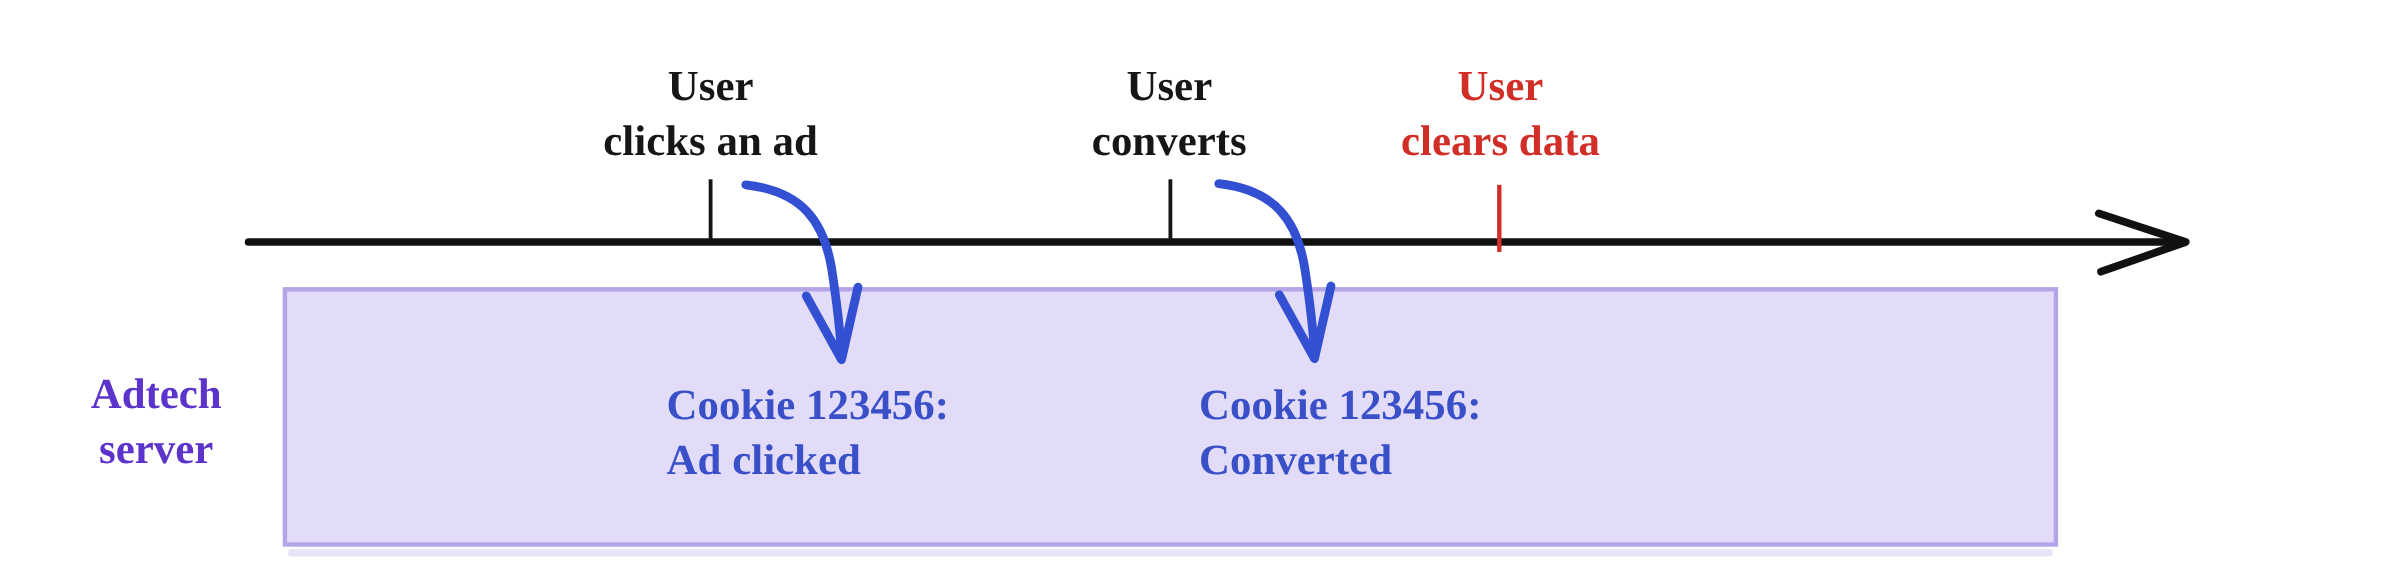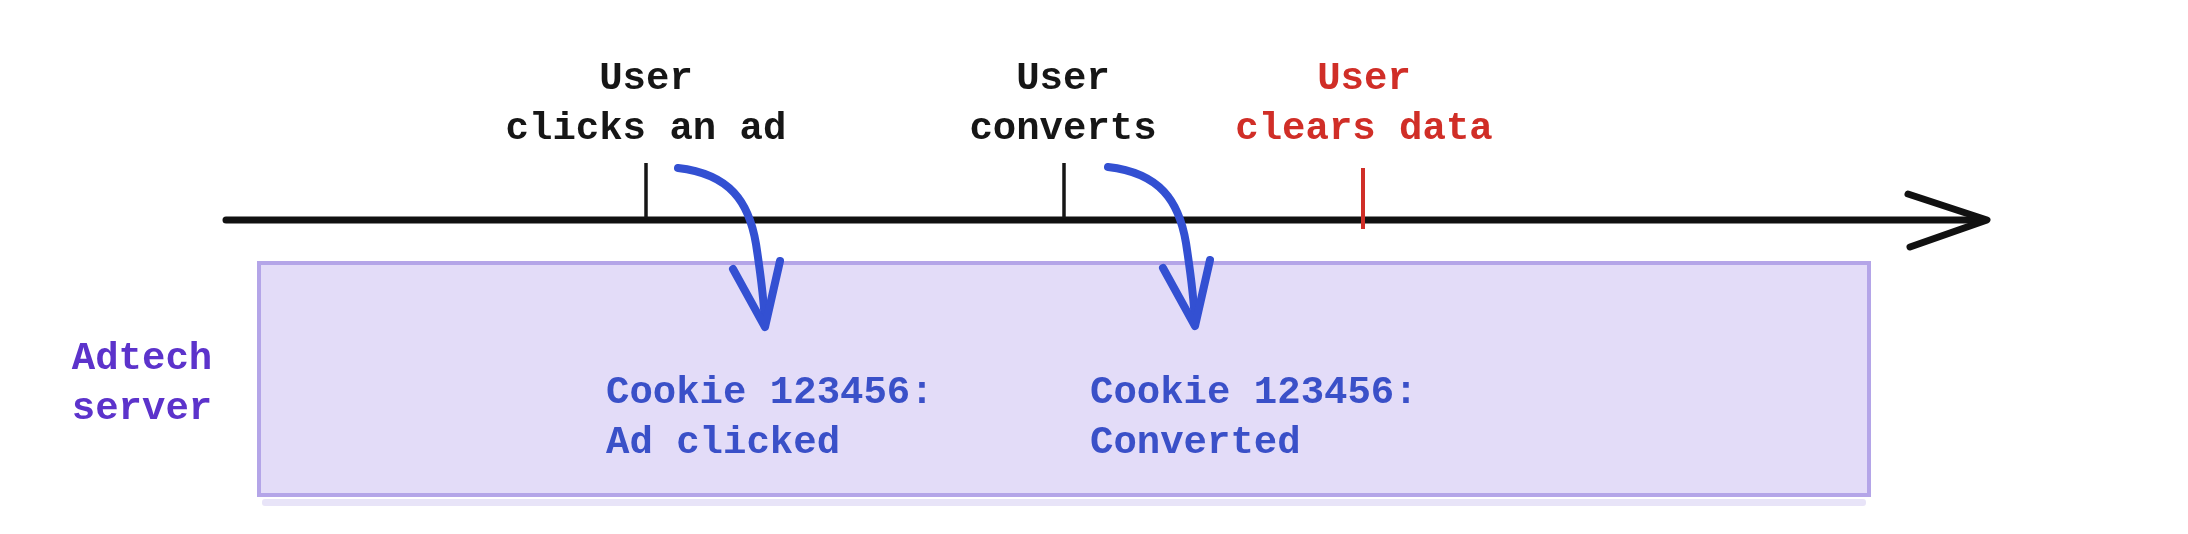--- a/index.html
+++ b/index.html
@@ -1,21 +1,21 @@
 <!DOCTYPE html>
 <html style="--ink: #161616; --axis: #111111; --alert: #d02e27; --server-label: #5c33cb; --record: #3a50c8; --arrow: #3350d2; --box-fill: #e3dcf8; --box-border: #b4a5e8;"><head>
 <meta charset="utf-8">
 <style>
   html,body{margin:0;padding:0;background:#ffffff;}
   .stage{
     position:relative;
     width:2188px;height:534px;
     background:#ffffff;
     overflow:hidden;
-    font-family:Liberation Mono, monospace;
+    font-family:Liberation Serif, serif;
     font-weight:700;
   }
   svg{position:absolute;left:0;top:0;}
   .label{
     position:absolute;
     white-space:pre-line;
     font-size:39px;
     line-height:50px;
     letter-spacing:0;
   }
@@ -32,21 +32,20 @@
   }
   .server-label{
     left:142px;top:334px;
     transform:translateX(-50%);
     text-align:center;
     color:var(--server-label,#5c33cb);
   }
   .record{
     top:344px;
     color:var(--record,#3a50c8);
-    margin-top:24px;
   }
   
   .axis{stroke:var(--axis,#111111);stroke-width:7;stroke-linecap:round;fill:none;}
   .axis-head{stroke:var(--axis,#111111);stroke-width:7;stroke-linecap:round;stroke-linejoin:round;fill:none;}
   .tick{stroke:var(--ink,#161616);stroke-width:3.5;fill:none;}
   .tick--alert{stroke:var(--alert,#d02e27);stroke-width:4;}
   .server-box{fill:var(--box-fill,#e3dcf8);stroke:var(--box-border,#b4a5e8);stroke-width:4;}
   .box-shadow{fill:var(--box-border,#b4a5e8);opacity:.3;}
   .flow{stroke:var(--arrow,#3350d2);stroke-width:8;stroke-linecap:round;fill:none;}
   .flow-head{stroke:var(--arrow,#3350d2);stroke-width:8;stroke-linecap:round;stroke-linejoin:round;fill:none;}

